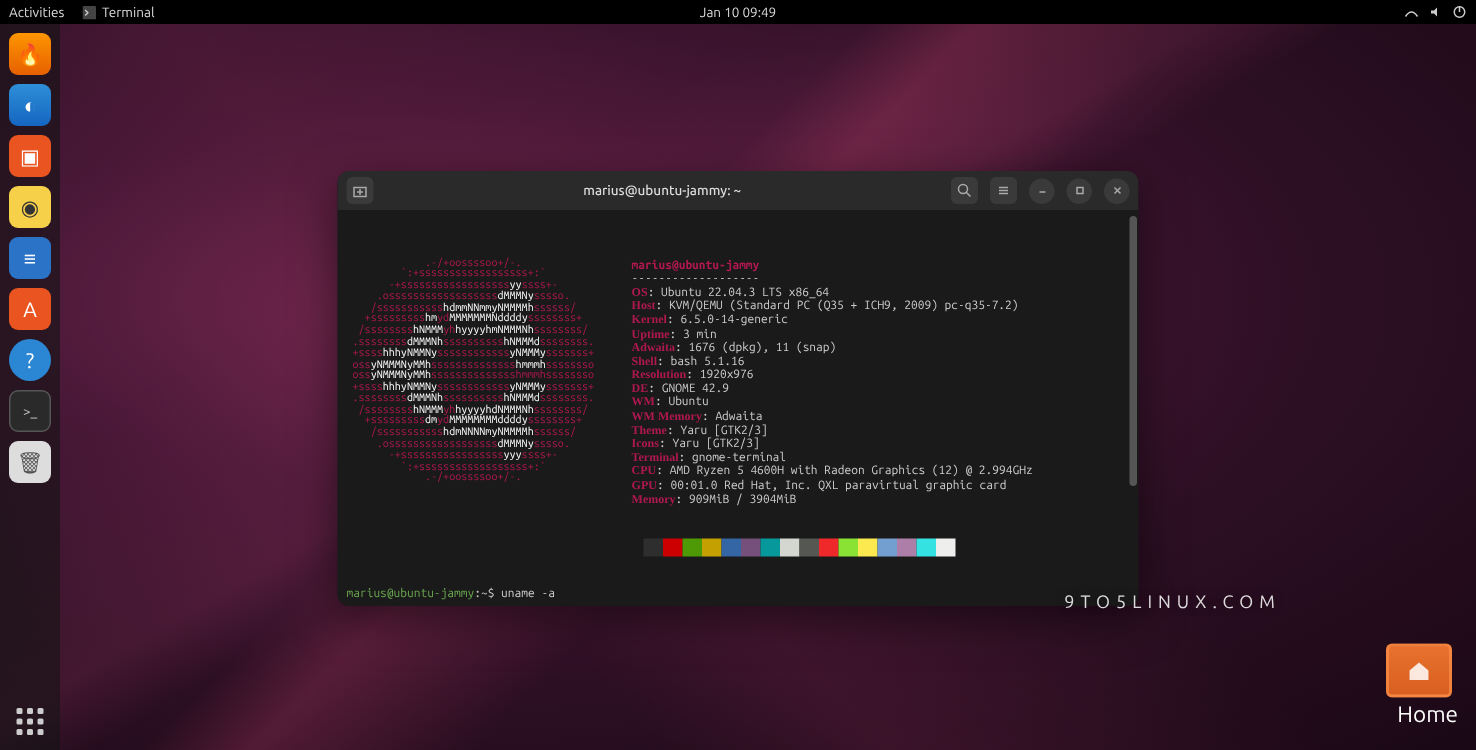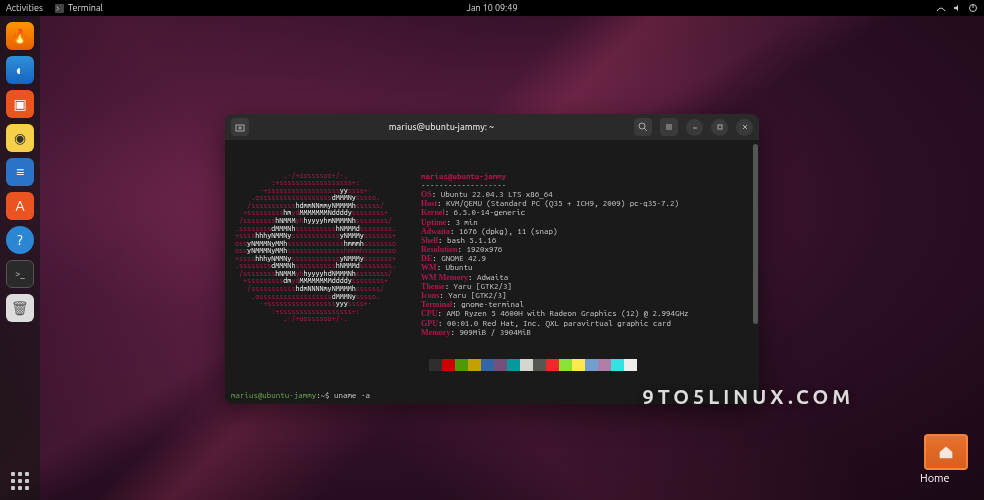--- a/index.html
+++ b/index.html
@@ -21,25 +21,25 @@
 .tri { width: 9px; height: 9px; display: inline-block; }
 
 
 .dock { position: absolute; left: 0; top: 16px; bottom: 0; width: 40px; background: rgba(20,20,20,0.6); display: flex; flex-direction: column; align-items: center; padding-top: 6px; gap: 6px; z-index: 5; }
 .dock-item { width: 28px; height: 28px; border-radius: 6px; display: flex; align-items: center; justify-content: center; font-size: 14px; }
 .dock-spacer { flex: 1; }
 .dock-apps { width: 18px; height: 18px; display: grid; grid-template-columns: repeat(3,4px); grid-template-rows: repeat(3,4px); gap: 3px; }
 .dock-apps span { background: #ccc; border-radius: 1px; }
 
 
-.desktop-icon { position: absolute; right: 12px; bottom: 16px; width: 52px; text-align: left; color: #fff; font-size: 11px; z-index: 3; }
+.desktop-icon { position: absolute; right: 12px; bottom: 16px; width: 52px; text-align: right; color: #fff; font-size: 15px; z-index: 3; }
 .desktop-icon .folder { width: 44px; height: 36px; margin: 0 auto 2px; background: linear-gradient(#e8712f,#d85f1f); border-radius: 4px; border: 2px solid rgba(255,150,80,0.6); display:flex; align-items:center; justify-content:center; color:#fff; }
 
 
-.watermark { position: absolute; right: 130px; bottom: 92px; color: rgba(255,255,255,0.85); font-size: 20px; letter-spacing: 4px; font-weight: 700; z-index: 20; text-shadow: 0 0 6px rgba(0,0,0,0.5); }
+.watermark { position: absolute; right: 130px; bottom: 92px; color: rgba(255,255,255,0.85); font-size: 12px; letter-spacing: 4px; font-weight: 400; z-index: 20; text-shadow: 0 0 6px rgba(0,0,0,0.5); }
 
 
 .terminal { position: absolute; left: 225px; top: 114px; width: 534px; height: 290px; background: #1d1d1d; border-radius: 8px; box-shadow: 0 8px 30px rgba(0,0,0,0.5); z-index: 15; display: flex; flex-direction: column; overflow: hidden; }
 .term-titlebar { height: 26px; background: #2a2a2a; display: flex; align-items: center; padding: 0 6px; gap: 8px; color: #ddd; font-size: 9px; }
 .term-title { flex: 1; text-align: center; font-weight: 500; }
 .tb-btn { width: 18px; height: 18px; border-radius: 4px; background: #3a3a3a; display: flex; align-items: center; justify-content: center; font-size: 10px; cursor: pointer; }
 .tb-btn.round { border-radius: 50%; width: 17px; height: 17px; }
 
 .term-body { flex: 1; background: #1a1a1a; padding: 4px 6px; font-family: "Ubuntu Mono", "Consolas", monospace; font-size: 8px; line-height: 1.15; color: #ccc; overflow: hidden; position: relative; white-space: pre; }
 .term-scroll { position: absolute; right: 1px; top: 4px; width: 5px; height: 180px; background: #555; border-radius: 3px; }

